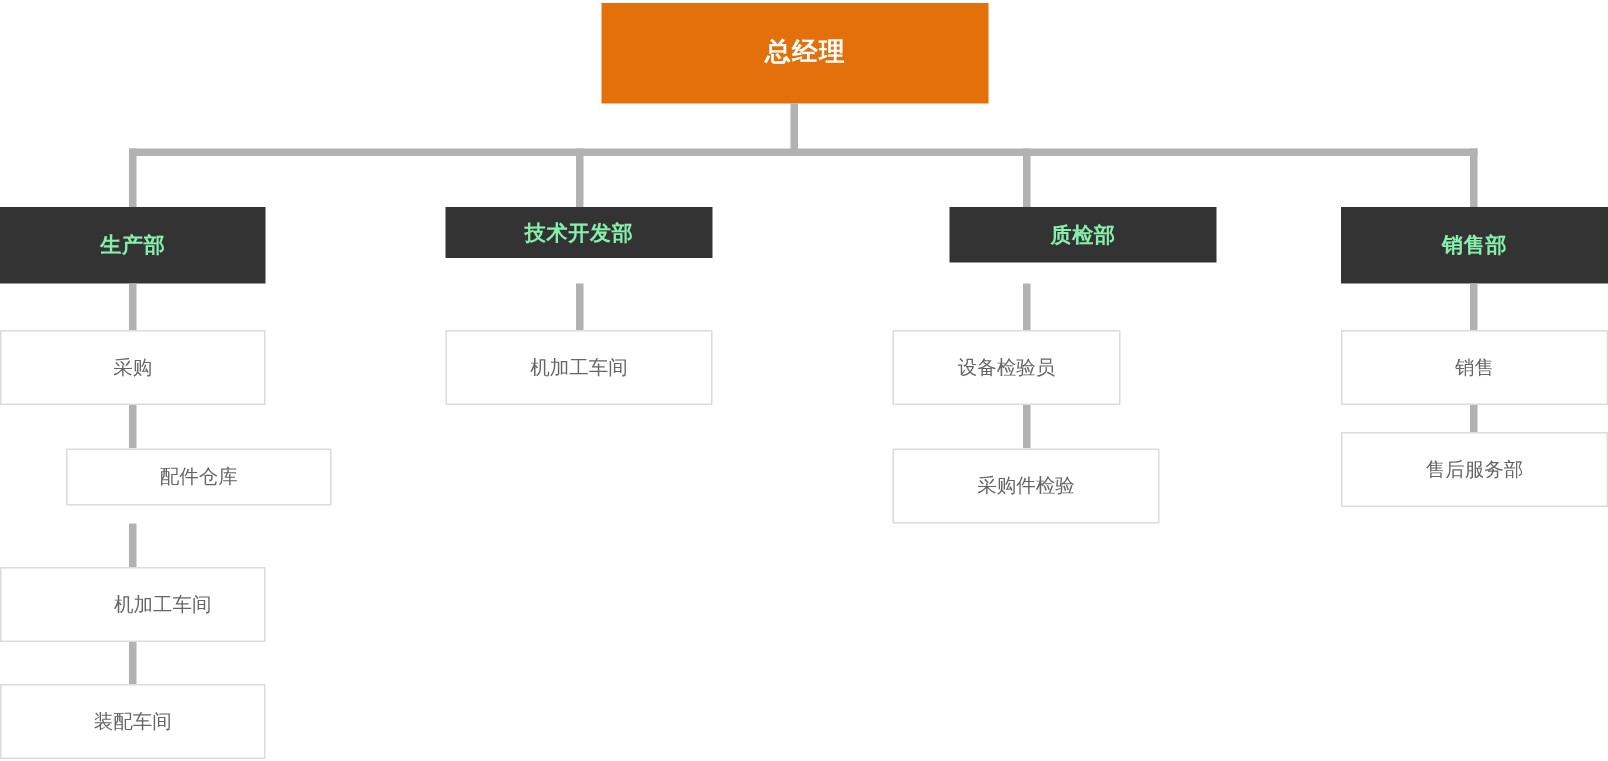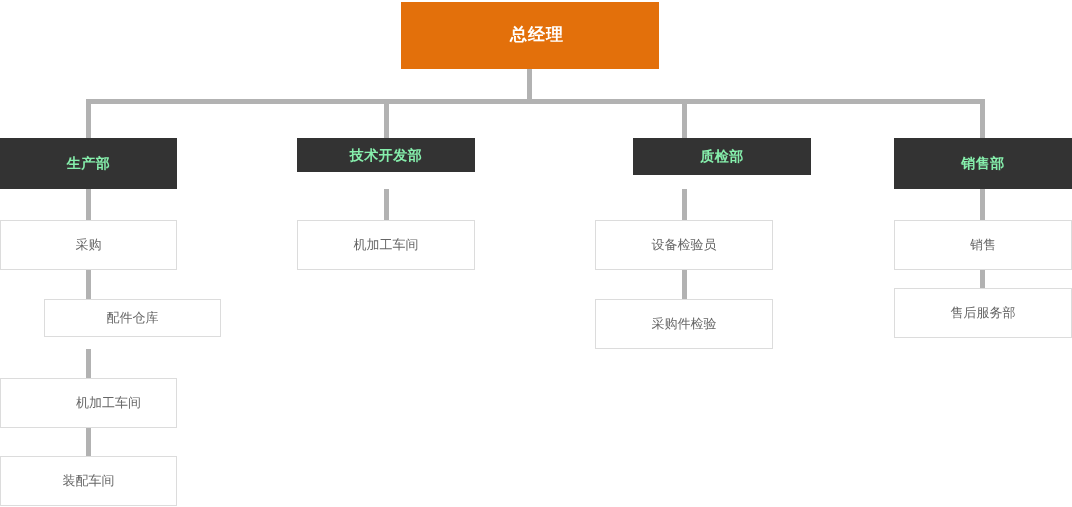--- a/index.html
+++ b/index.html
@@ -111,21 +111,21 @@
   <div class="node node-leaf" style="left:0px; top:456px; width:177px; height:50px;">
     <span>装配车间</span>
   </div>
 
   <div class="conn" style="left:384px; top:189px; width:5px; height:31px;"></div>
   <div class="node node-leaf" style="left:297px; top:220px; width:178px; height:50px;">
     <span>机加工车间</span>
   </div>
 
   <div class="conn" style="left:682px; top:189px; width:5px; height:31px;"></div>
-  <div class="node node-leaf" style="left:595px; top:220px; width:178px; height:50px;">
+  <div class="node node-leaf" style="left:595px; top:220px; width:152px; height:50px;">
     <span>设备检验员</span>
   </div>
 
   <div class="conn" style="left:682px; top:270px; width:5px; height:29px;"></div>
   <div class="node node-leaf" style="left:595px; top:299px; width:178px; height:50px;">
     <span>采购件检验</span>
   </div>
 
   <div class="conn" style="left:980px; top:189px; width:5px; height:31px;"></div>
   <div class="node node-leaf" style="left:894px; top:220px; width:178px; height:50px;">

